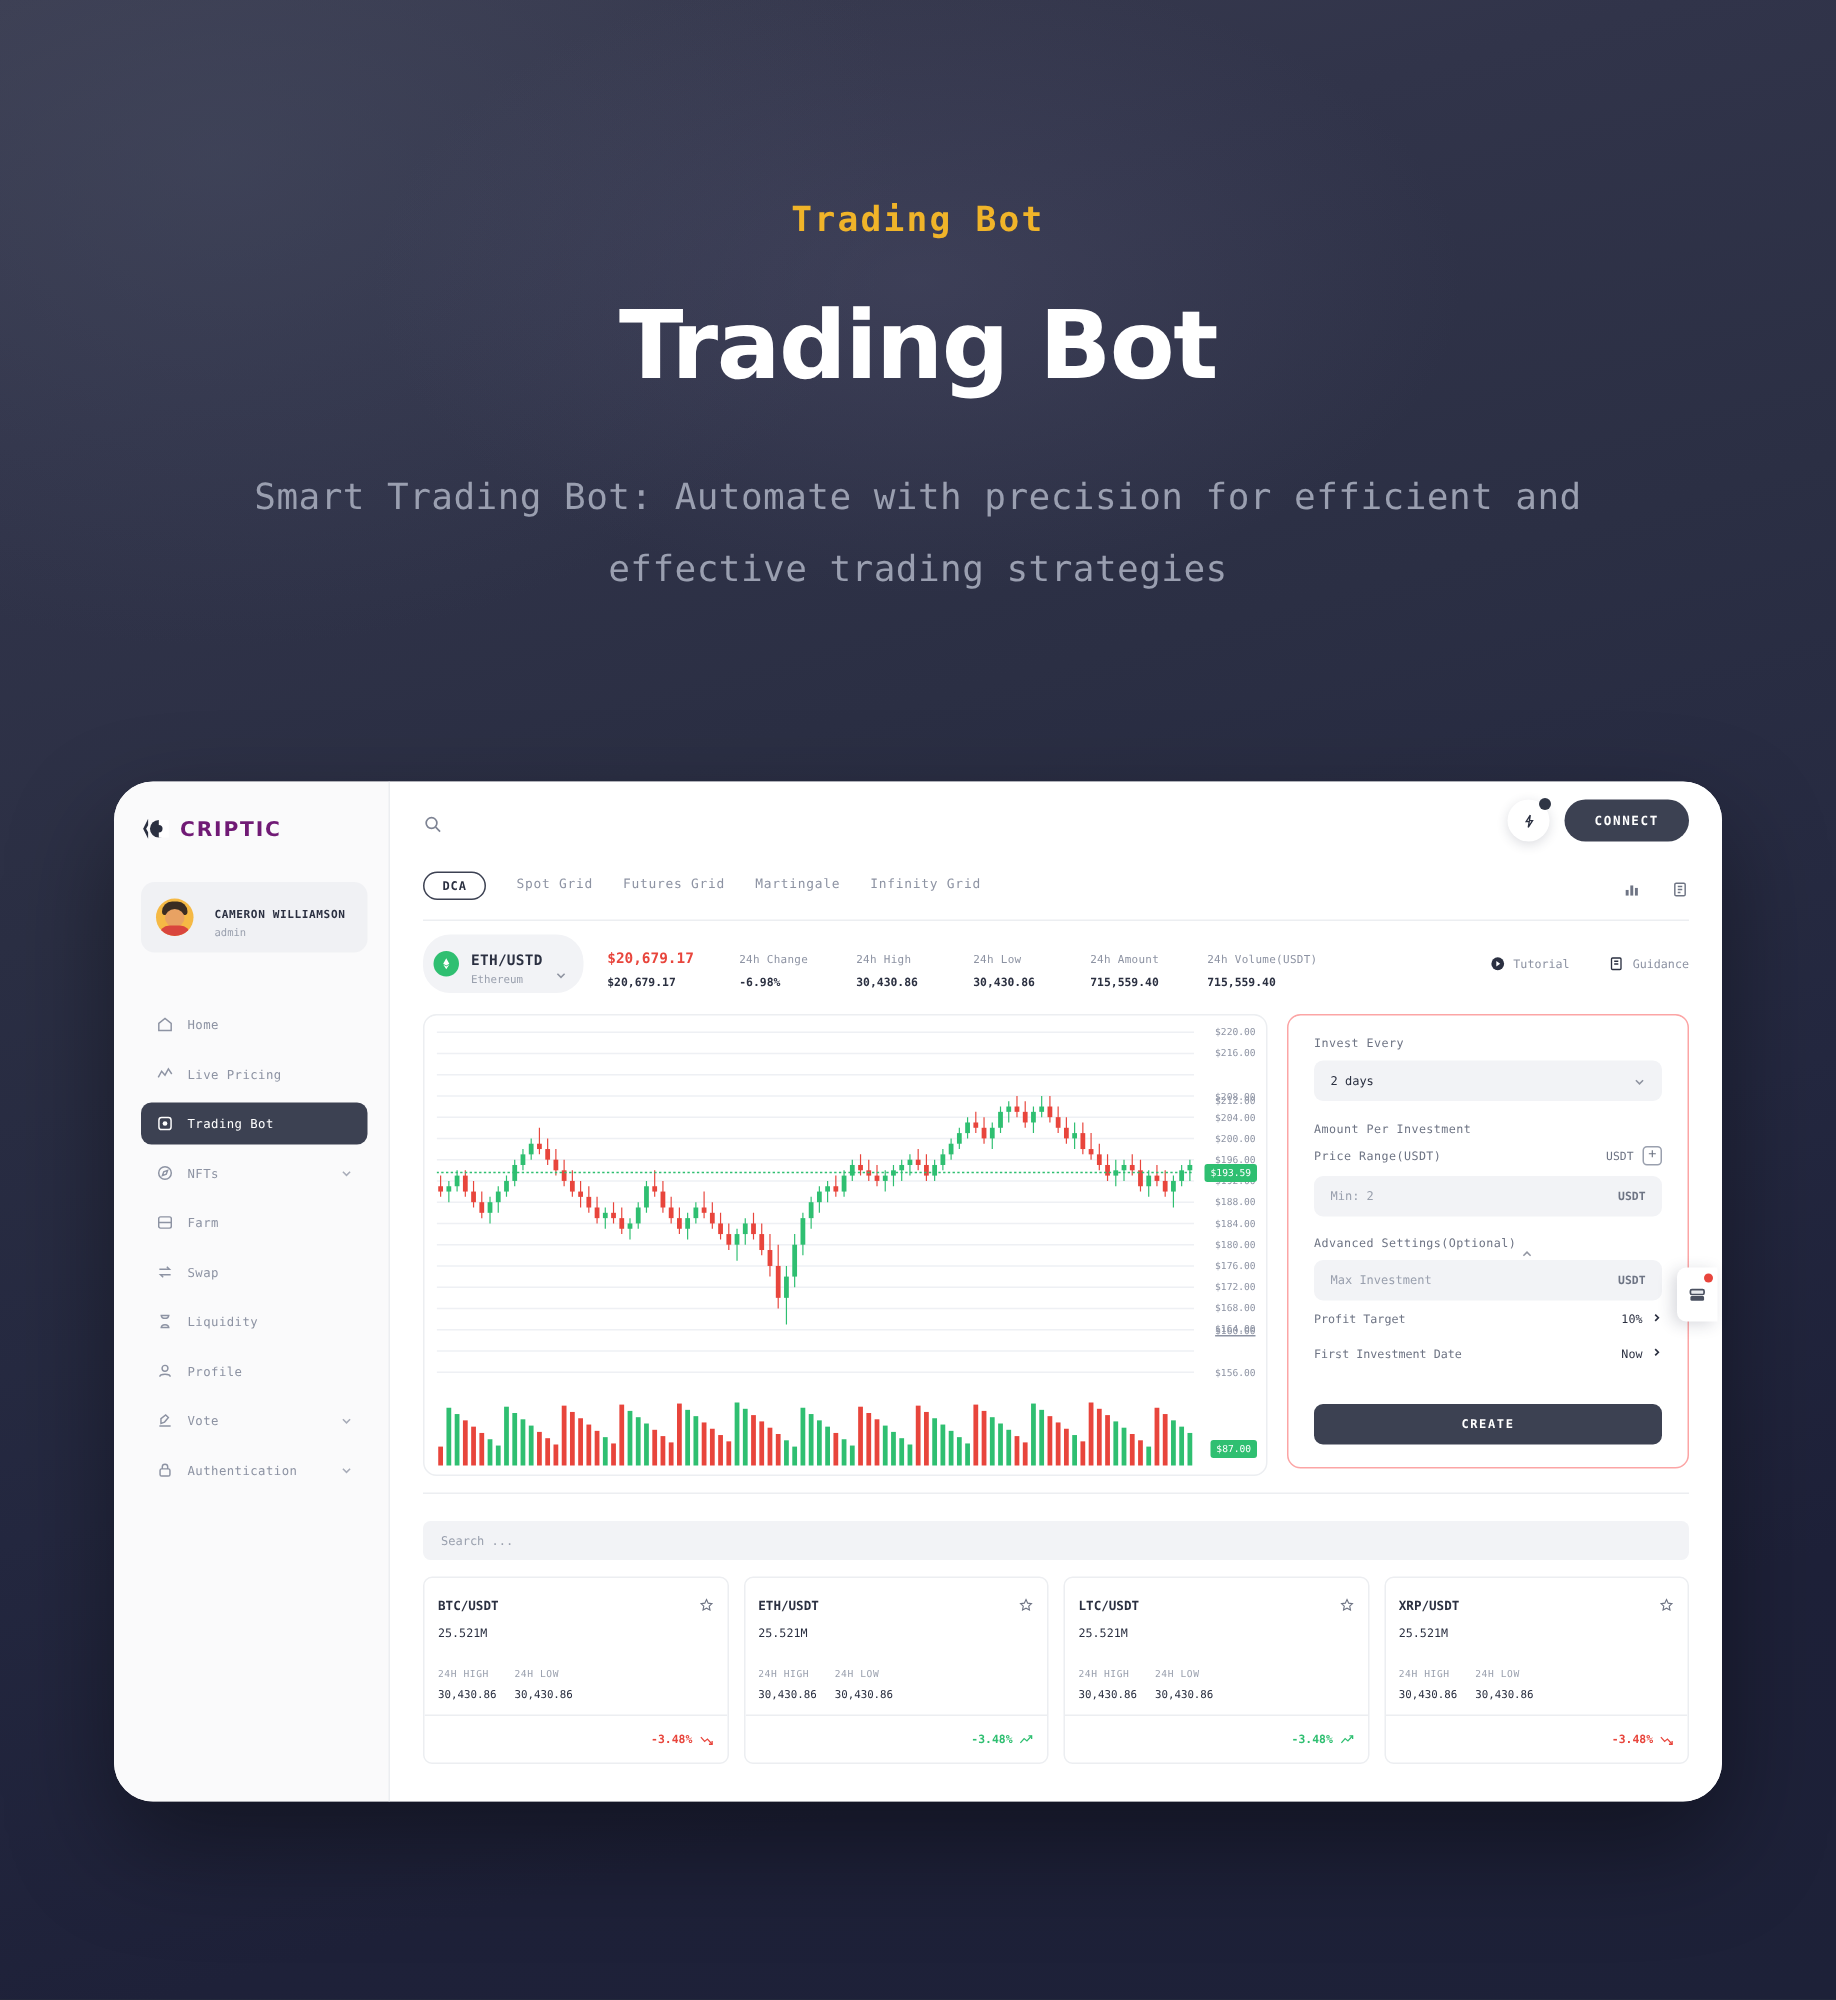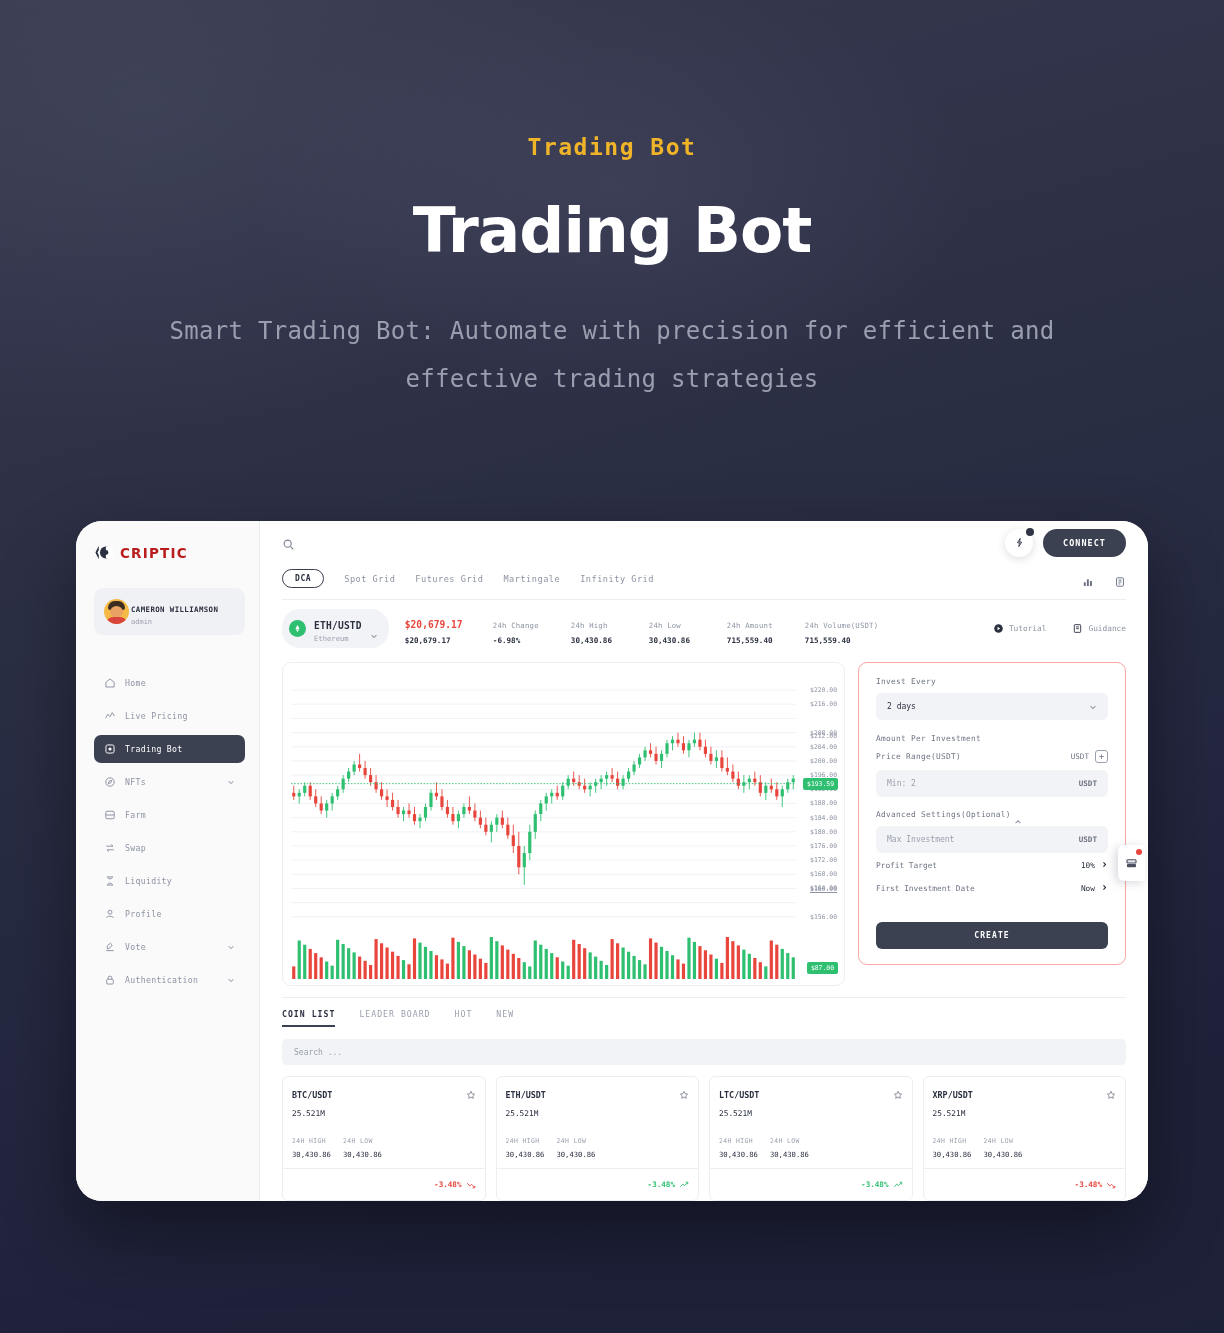--- a/index.html
+++ b/index.html
@@ -35,22 +35,22 @@
   .window {
     position:absolute; left:76px; top:521px; width:1072px; height:680px;
     background:#ffffff; border-radius:26px;
     box-shadow:0 30px 70px rgba(0,0,0,.40);
     overflow:hidden; display:flex;
   }
   
   .sidebar { width:184px; background:#fafafb; border-right:1px solid #eceef1; padding:22px 14px 0 18px; flex-shrink:0; }
   .brand { display:flex; align-items:center; gap:7px; margin-bottom:26px; }
   .brand-mark { width:19px; height:19px; position:relative; flex-shrink:0; }
-  .brand-name { font-size:13.5px; font-weight:700; letter-spacing:1.2px; color:#b91c1c; font-family:"DejaVu Sans", sans-serif; }
-  .profile-card { background:#f0f1f4; border-radius:9px; padding:9px 10px; display:flex; align-items:center; gap:2px; margin-bottom:34px; }
+  .brand-name { font-size:13.5px; font-weight:700; letter-spacing:1.2px; color:#701a75; font-family:"DejaVu Sans", sans-serif; }
+  .profile-card { background:#f0f1f4; border-radius:9px; padding:9px 10px; display:flex; align-items:center; gap:14px; margin-bottom:34px; }
   .avatar { width:25px; height:25px; border-radius:50%; background:#f5b945; position:relative; overflow:hidden; flex-shrink:0; }
   .avatar .hair { position:absolute; left:4px; top:2px; width:17px; height:9px; background:#3b2d22; border-radius:9px 9px 3px 3px; }
   .avatar .face { position:absolute; left:6px; top:7px; width:13px; height:12px; background:#e8a263; border-radius:50%; }
   .avatar .shirt { position:absolute; left:2px; bottom:0; width:21px; height:7px; background:#d9453d; border-radius:8px 8px 0 0; }
   .pname { font-size:7.4px; font-weight:700; color:#2b3041; letter-spacing:.4px; white-space:nowrap; }
   .prole { font-size:7px; color:#9aa0ae; margin-top:2px; }
   .navlist { display:flex; flex-direction:column; }
   .nav-item { display:flex; align-items:center; gap:9px; padding:8px 10px; border-radius:7px; margin-bottom:5px; color:#8d93a3; font-size:8.2px; letter-spacing:.3px; }
   .nav-item.active { background:#3c4152; color:#ffffff; }
   .nav-ic { width:12px; height:12px; flex-shrink:0; display:block; }
@@ -81,21 +81,21 @@
   .pair-sub { font-size:7.2px; color:#9aa0ae; margin-top:1px; }
   .stat { min-width:62px; }
   .stat-k { font-size:7.3px; color:#8d93a3; letter-spacing:.2px; white-space:nowrap; }
   .stat-v { font-size:7.6px; color:#2b3041; margin-top:4px; font-weight:600; white-space:nowrap; }
   .price-main { font-size:9.6px; font-weight:700; color:#e8453c; white-space:nowrap; }
   .tk-sp { flex:1; }
   .helplink { display:flex; align-items:center; gap:5px; font-size:7.8px; color:#8d93a3; }
 
   
   .content { display:flex; gap:13px; padding:4px 22px 0; align-items:flex-start; }
-  .chart-card { flex:1; min-width:0; border:1px solid #eceef1; border-radius:9px; background:#fff; padding:20px 6px 4px 8px; }
+  .chart-card { flex:1; min-width:0; border:1px solid #eceef1; border-radius:9px; background:#fff; padding:4px 6px 4px 8px; }
   .chart-wrap { position:relative; height:298px; display:flex; }
   .plot { position:relative; flex:1; min-width:0; overflow:hidden; }
   .axis { width:42px; position:relative; flex-shrink:0; }
   .ax-lbl { position:absolute; right:1px; font-size:6.4px; color:#8d93a3; transform:translateY(-50%); white-space:nowrap; }
   .badge { position:absolute; right:0; transform:translateY(-50%); background:#2fbf71; color:#fff; font-size:6.4px; padding:2px 4px; border-radius:2px; white-space:nowrap; }
   .xaxis { display:flex; padding:3px 42px 2px 0; }
   .x-lbl { flex:1; text-align:center; font-size:6.6px; color:#8d93a3; }
   .x-lbl.bold { color:#2b3041; font-weight:700; }
 
   
@@ -728,26 +728,20 @@
           <span><svg viewBox="0 0 10 10" width="7" height="7" fill="none" stroke="#2b3041" stroke-width="1.6">
                 <path d="M3.5 2 L6.5 5 L3.5 8"></path>
               </svg></span>
         </div>
 
         <div class="create-btn">CREATE</div>
       </div>
     </div>
 
     <div class="coinsec">
-      <div class="ctabs">
-        <span class="ctab active">COIN LIST</span>
-        <span class="ctab">LEADER BOARD</span>
-        <span class="ctab">HOT</span>
-        <span class="ctab">NEW</span>
-      </div>
       <div class="csearch">
         <span>Search ...</span>
       </div>
       <div class="cgrid" id="coin-grid">
           <div class="ccard">
             <div class="cc-top">
               <div class="cc-hdr">
                 <span class="cc-pair">BTC/USDT</span>
                 <span class="sp"></span>
                 <span><svg viewBox="0 0 16 16" width="10" height="10" fill="none" stroke="#6e7484" stroke-width="1.2">

